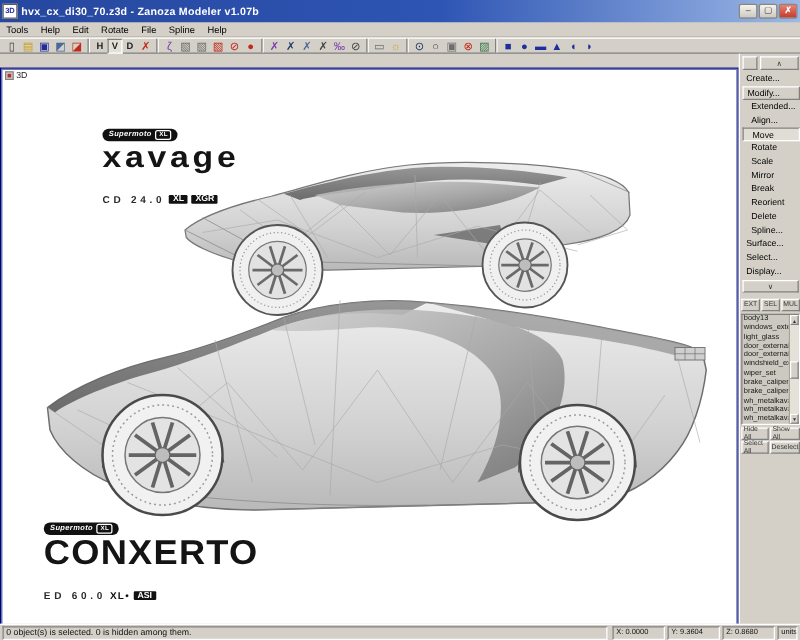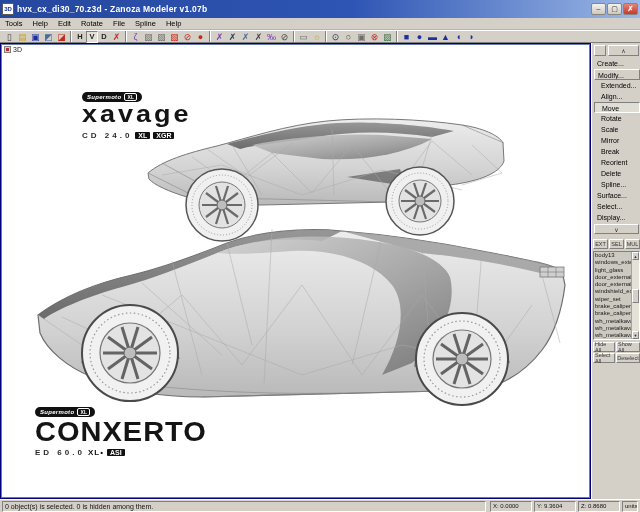--- a/index.html
+++ b/index.html
@@ -33,38 +33,38 @@
   .tbi.pressed { border:1px solid; border-color:#808080 #fff #fff #808080; background:#e3e0d8; }
   .tbsep { width:2px; height:11px; border-left:1px solid #808080; border-right:1px solid #fff; margin:0 2px; }
   .c-gray  { color:#6e6e6e; } .c-dgray { color:#444; }
   .c-blue  { color:#1f2e9e; } .c-red   { color:#c22a1a; }
   .c-purple{ color:#7a3cae; } .c-navy  { color:#203a66; }
   .c-yellow{ color:#c9a227; } .c-green { color:#3a7a4a; }
   .c-steel { color:#4a6a9a; }
 
   
   .workspace { position:absolute; left:0; top:43px; width:640px; height:456px; }
-  .viewport { position:absolute; left:0; top:0; width:591px; height:456px; background:#fff;
+  .viewport { position:absolute; left:0; top:11px; width:591px; height:456px; background:#fff;
     border:1px solid #00007c; box-shadow:inset 0 0 0 1px #6a7ab0; }
   .vp-label { position:absolute; left:3px; top:2px; display:flex; align-items:center; gap:2px; z-index:5; }
   .vp-icon { width:7px; height:7px; background:#d4d0c8; border:1px solid #808080; position:relative; }
   .vp-icon::after { content:""; position:absolute; left:1px; top:1px; width:3px; height:3px; background:#b03030; }
   .vp-label span { font-size:7px; color:#222; }
 
   svg.scene { position:absolute; left:1px; top:1px; }
 
   
   .logo { position:absolute; z-index:4; }
   .logo-pill { display:inline-flex; align-items:center; background:#111; color:#fff; border-radius:5px;
     padding:1px 5px; font-size:6px; font-weight:bold; font-style:italic; letter-spacing:.3px; }
   .logo-pill .pillbadge { border:1px solid #fff; border-radius:2px; font-size:5px; padding:0 2px; margin-left:3px; font-style:normal; }
   .logo-name { font-weight:bold; color:#141414; line-height:1; transform-origin:left top; }
   .logo-top .logo-name { font-size:27px; letter-spacing:3px; transform:scaleY(.88); }
   .logo-bottom .logo-name { font-size:29px; letter-spacing:1px; transform:scaleY(.95); }
-  .logo-sub { display:flex; align-items:center; gap:3px; margin-top:1px; }
+  .logo-sub { display:flex; align-items:center; gap:3px; margin-top:14px; }
   .logo-spec { font-size:8px; font-weight:bold; color:#2a2a2a; letter-spacing:3px; }
   .logo-badge { background:#111; color:#fff; font-size:7px; font-weight:bold; padding:0 3px; border-radius:1px; }
   .logo-suffix { font-size:8px; font-weight:bold; color:#111; letter-spacing:1px; }
 
   
   .sidepanel { position:absolute; left:591px; top:0; width:49px; height:456px; background:#d4d0c8;
     border-left:1px solid #fff; }
   .sp-btn { position:absolute; background:#d4d0c8; border:1px solid; border-color:#fff #808080 #808080 #fff;
     font-size:6px; display:flex; align-items:center; justify-content:center; color:#333; }
   .sp-topicon { left:2px; top:2px; width:12px; height:11px; }

